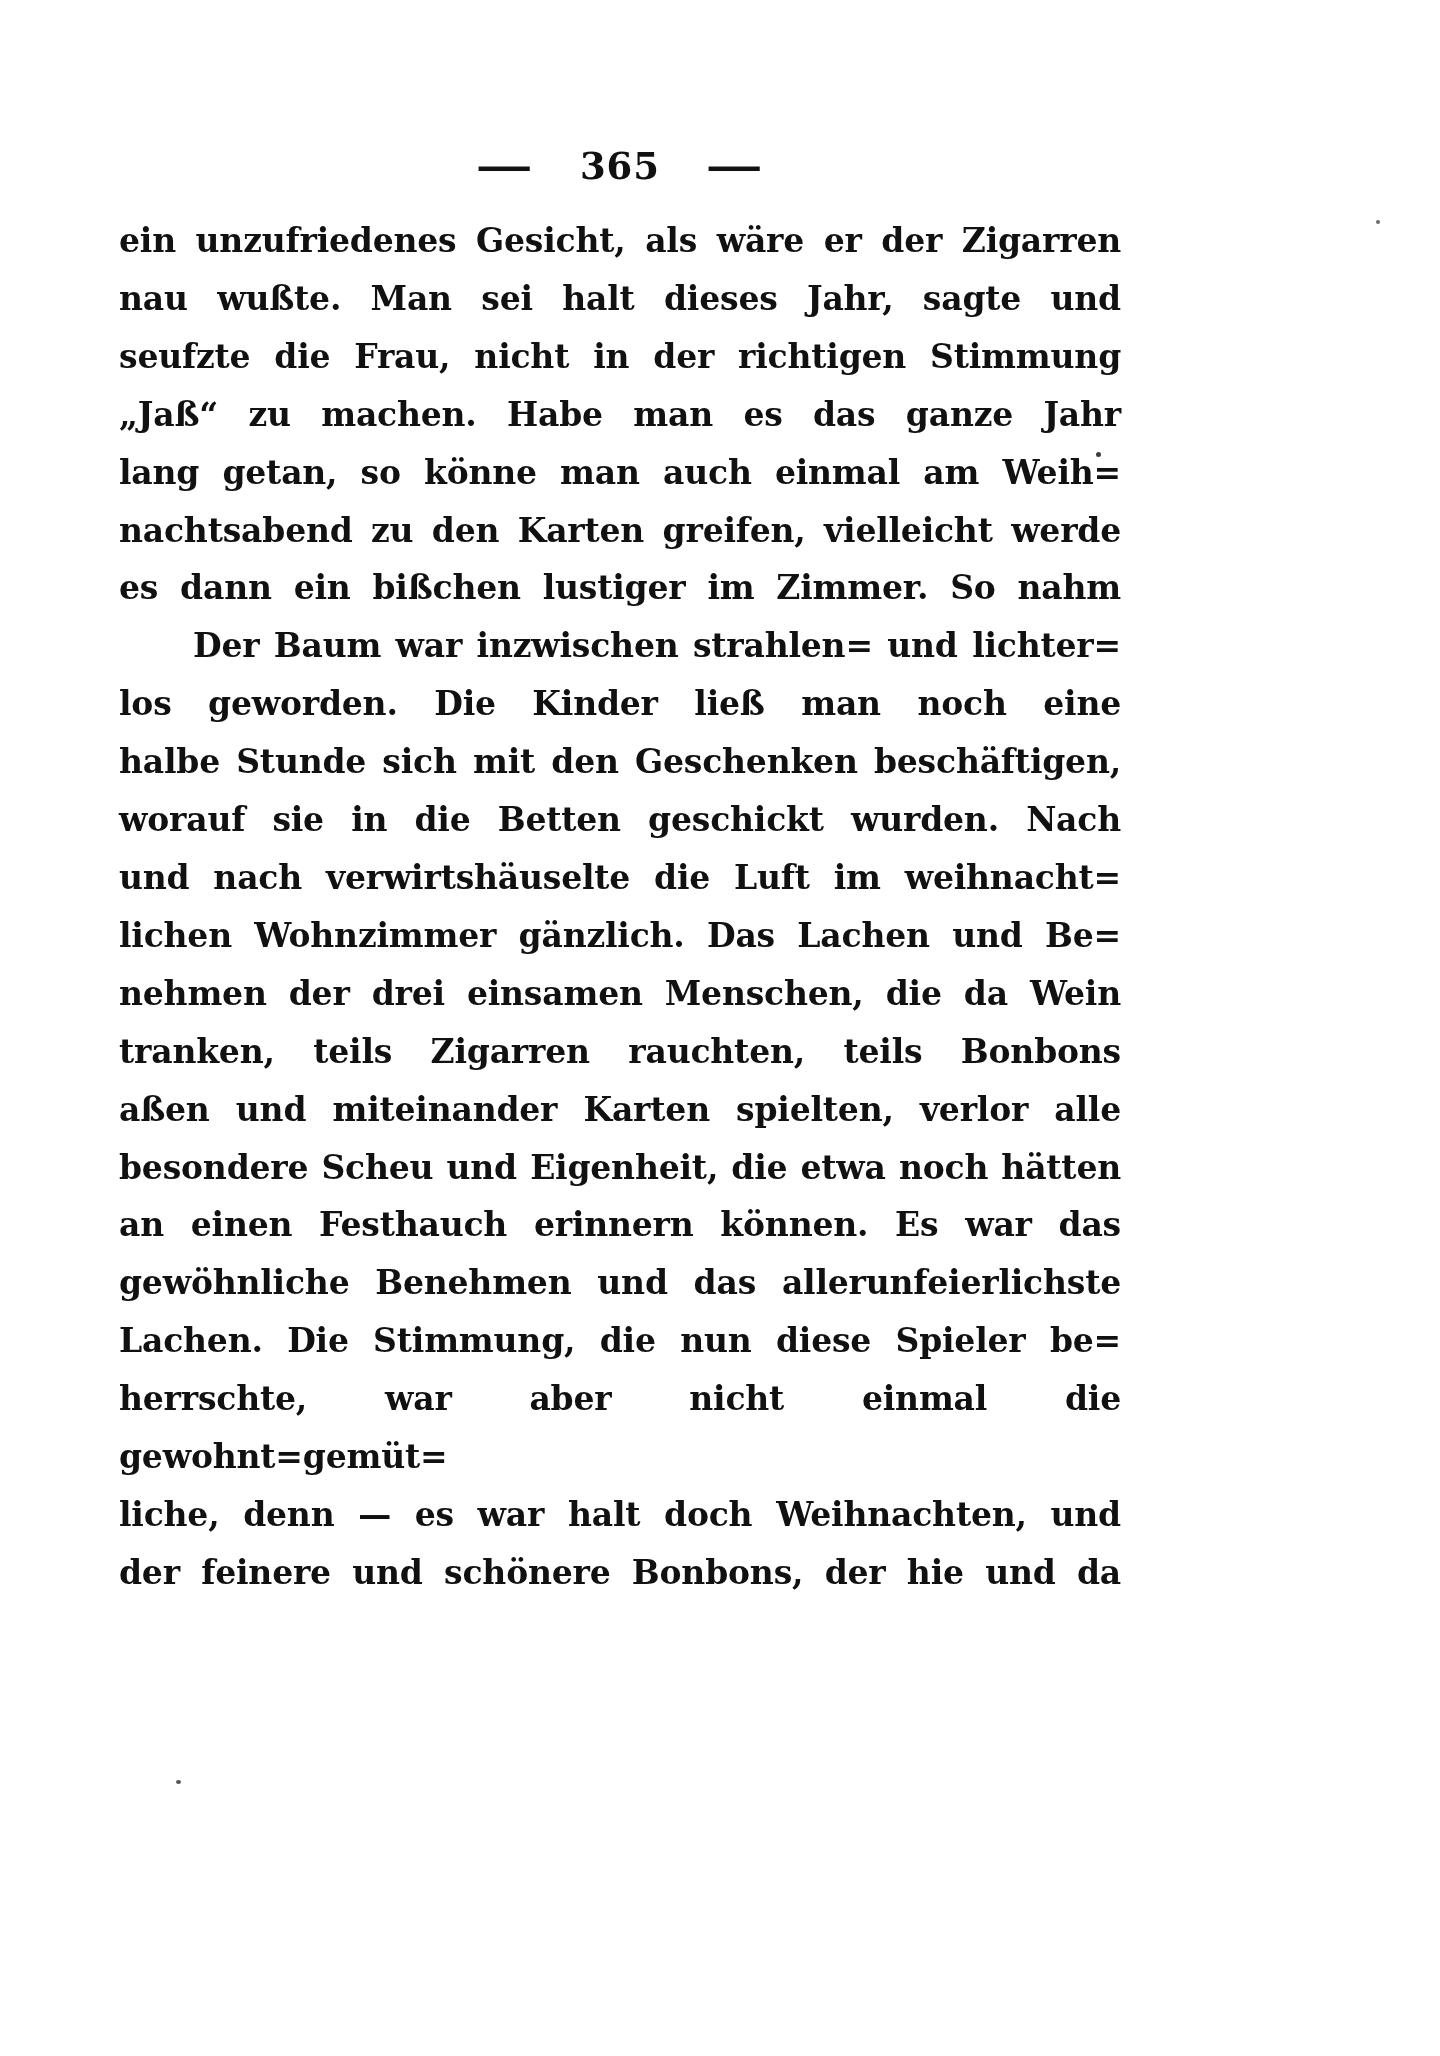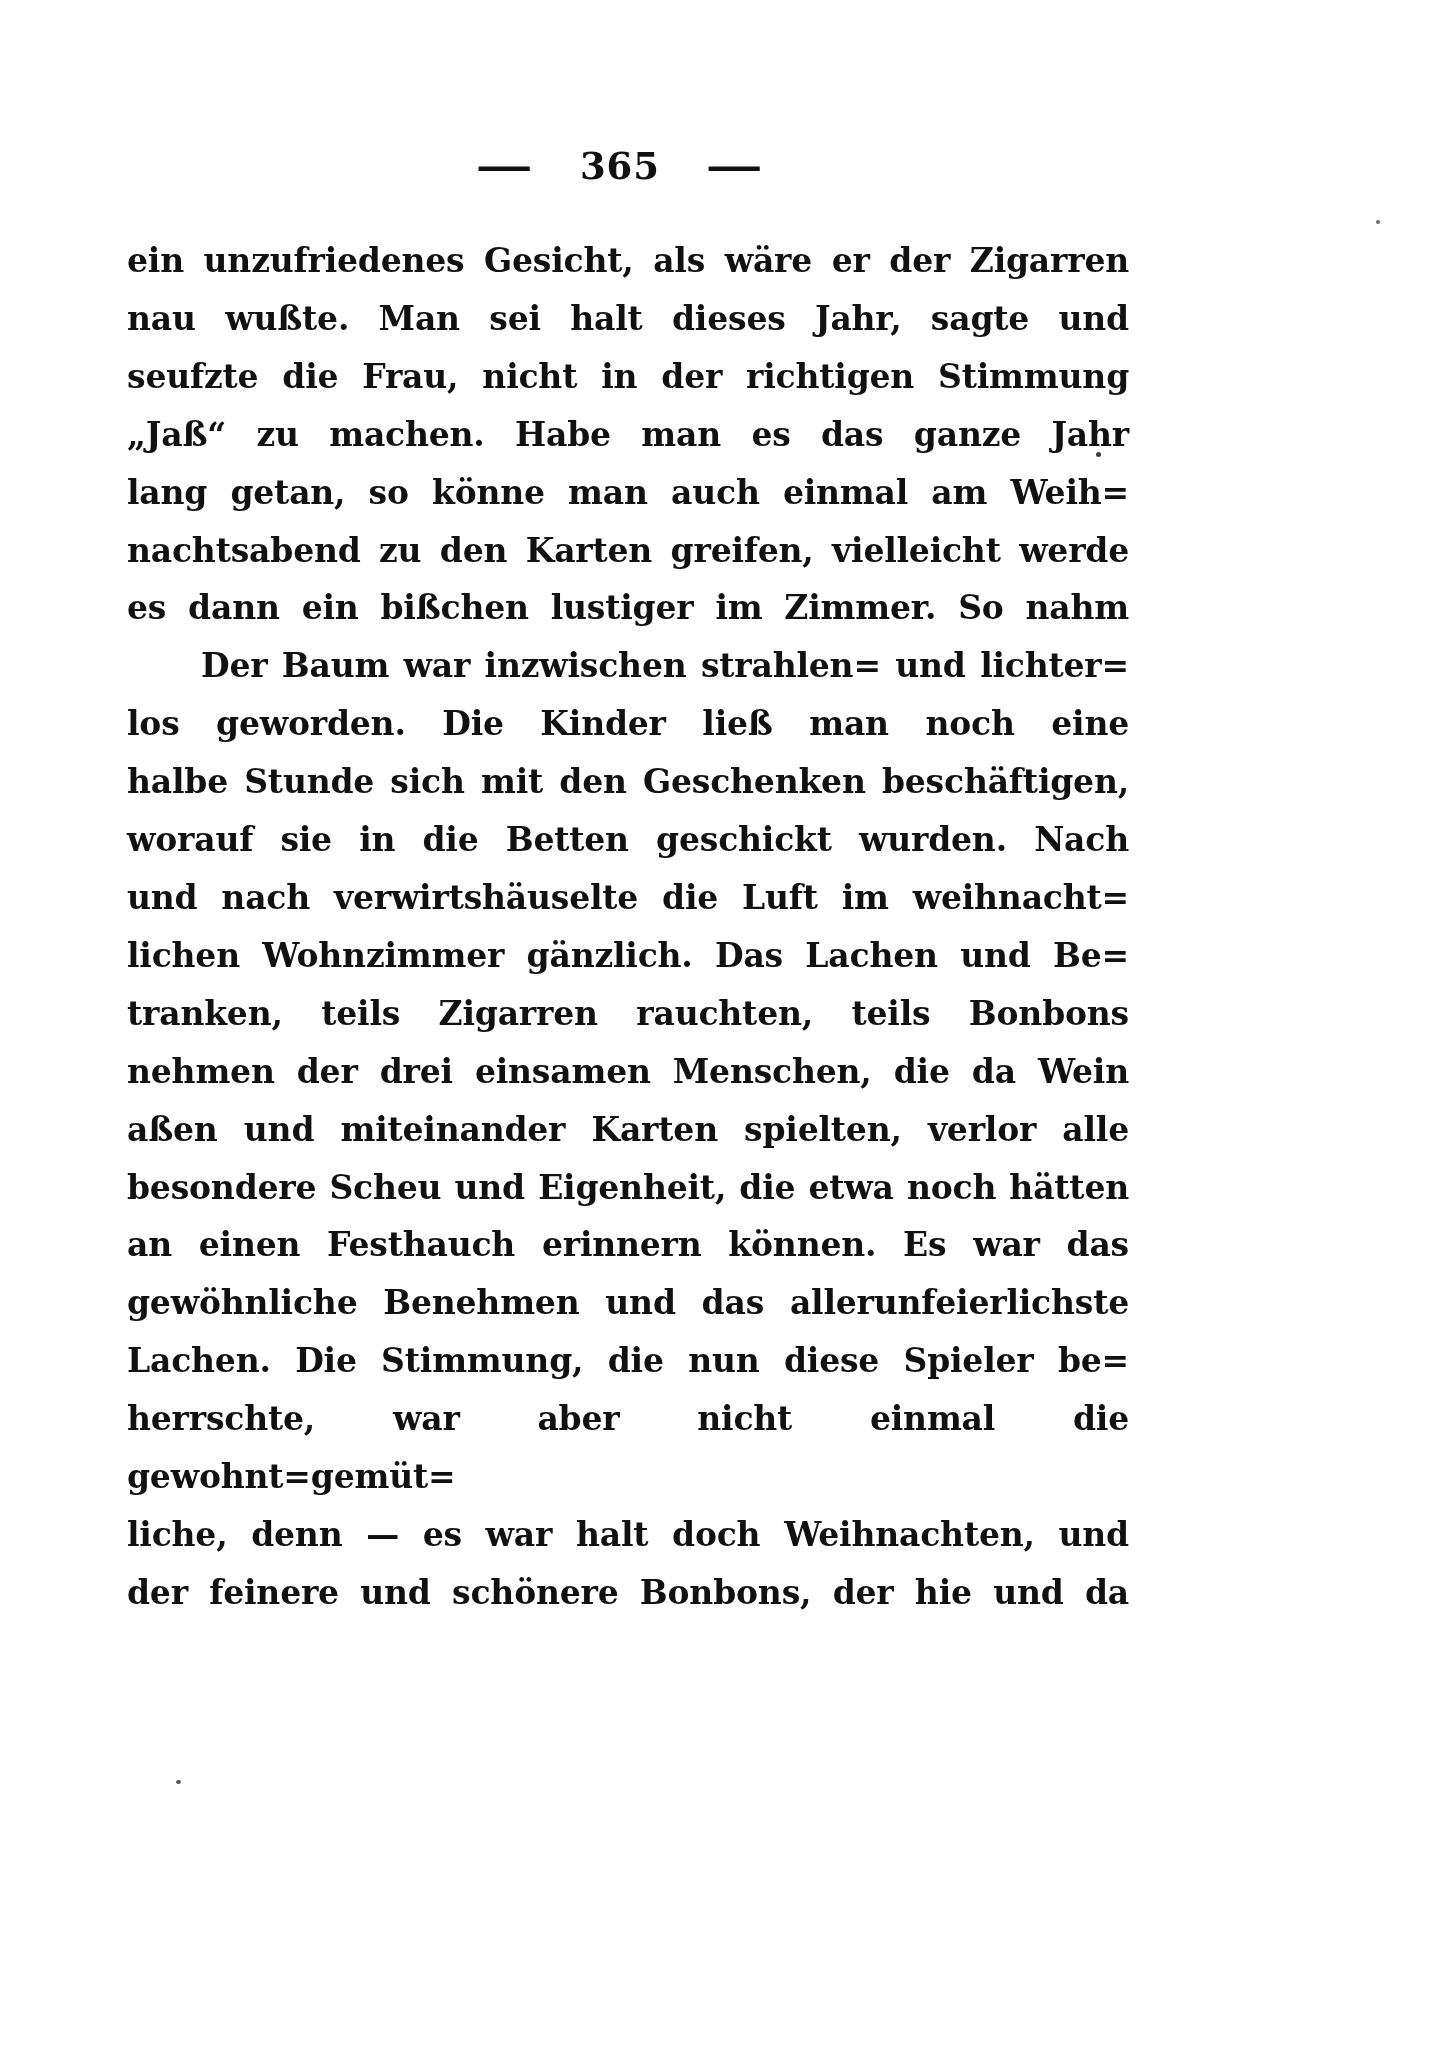--- a/index.html
+++ b/index.html
@@ -30,28 +30,27 @@
     font-weight: bold;
     letter-spacing: 1px;
   }
   .dash {
     display: inline-block;
     transform: scaleX(1.55);
     transform-origin: center;
   }
   .text-block {
     position: absolute;
-    top: 232px;
+    top: 212px;
     left: 119px;
     width: 1002px;
     font-size: 33px;
     font-weight: bold;
     line-height: 57.9px;
     letter-spacing: -0.2px;
-    margin-left: 8px;
   }
   .line {
     text-align: justify;
     text-align-last: justify;
     white-space: normal;
   }
   .line.para-end {
     text-align-last: left;
   }
   .line.indent {
@@ -84,22 +83,22 @@
     <div class="line">„Jaß“ zu machen. Habe man es das ganze Jahr</div>
     <div class="line">lang getan, so könne man auch einmal am Weih=</div>
     <div class="line">nachtsabend zu den Karten greifen, vielleicht werde</div>
     <div class="line">es dann ein bißchen lustiger im Zimmer. So nahm</div>
     <div class="line indent">Der Baum war inzwischen strahlen= und lichter=</div>
     <div class="line">los geworden. Die Kinder ließ man noch eine</div>
     <div class="line">halbe Stunde sich mit den Geschenken beschäftigen,</div>
     <div class="line">worauf sie in die Betten geschickt wurden. Nach</div>
     <div class="line">und nach verwirtshäuselte die Luft im weihnacht=</div>
     <div class="line">lichen Wohnzimmer gänzlich. Das Lachen und Be=</div>
+    <div class="line">nehmen der drei einsamen Menschen, die da Wein</div>
     <div class="line">tranken, teils Zigarren rauchten, teils Bonbons</div>
-    <div class="line">nehmen der drei einsamen Menschen, die da Wein</div>
     <div class="line">aßen und miteinander Karten spielten, verlor alle</div>
     <div class="line">besondere Scheu und Eigenheit, die etwa noch hätten</div>
     <div class="line">an einen Festhauch erinnern können. Es war das</div>
     <div class="line">gewöhnliche Benehmen und das allerunfeierlichste</div>
     <div class="line">Lachen. Die Stimmung, die nun diese Spieler be=</div>
     <div class="line">herrschte, war aber nicht einmal die gewohnt=gemüt=</div>
     <div class="line">liche, denn — es war halt doch Weihnachten, und</div>
     <div class="line">der feinere und schönere Bonbons, der hie und da</div>
   </div>
 

